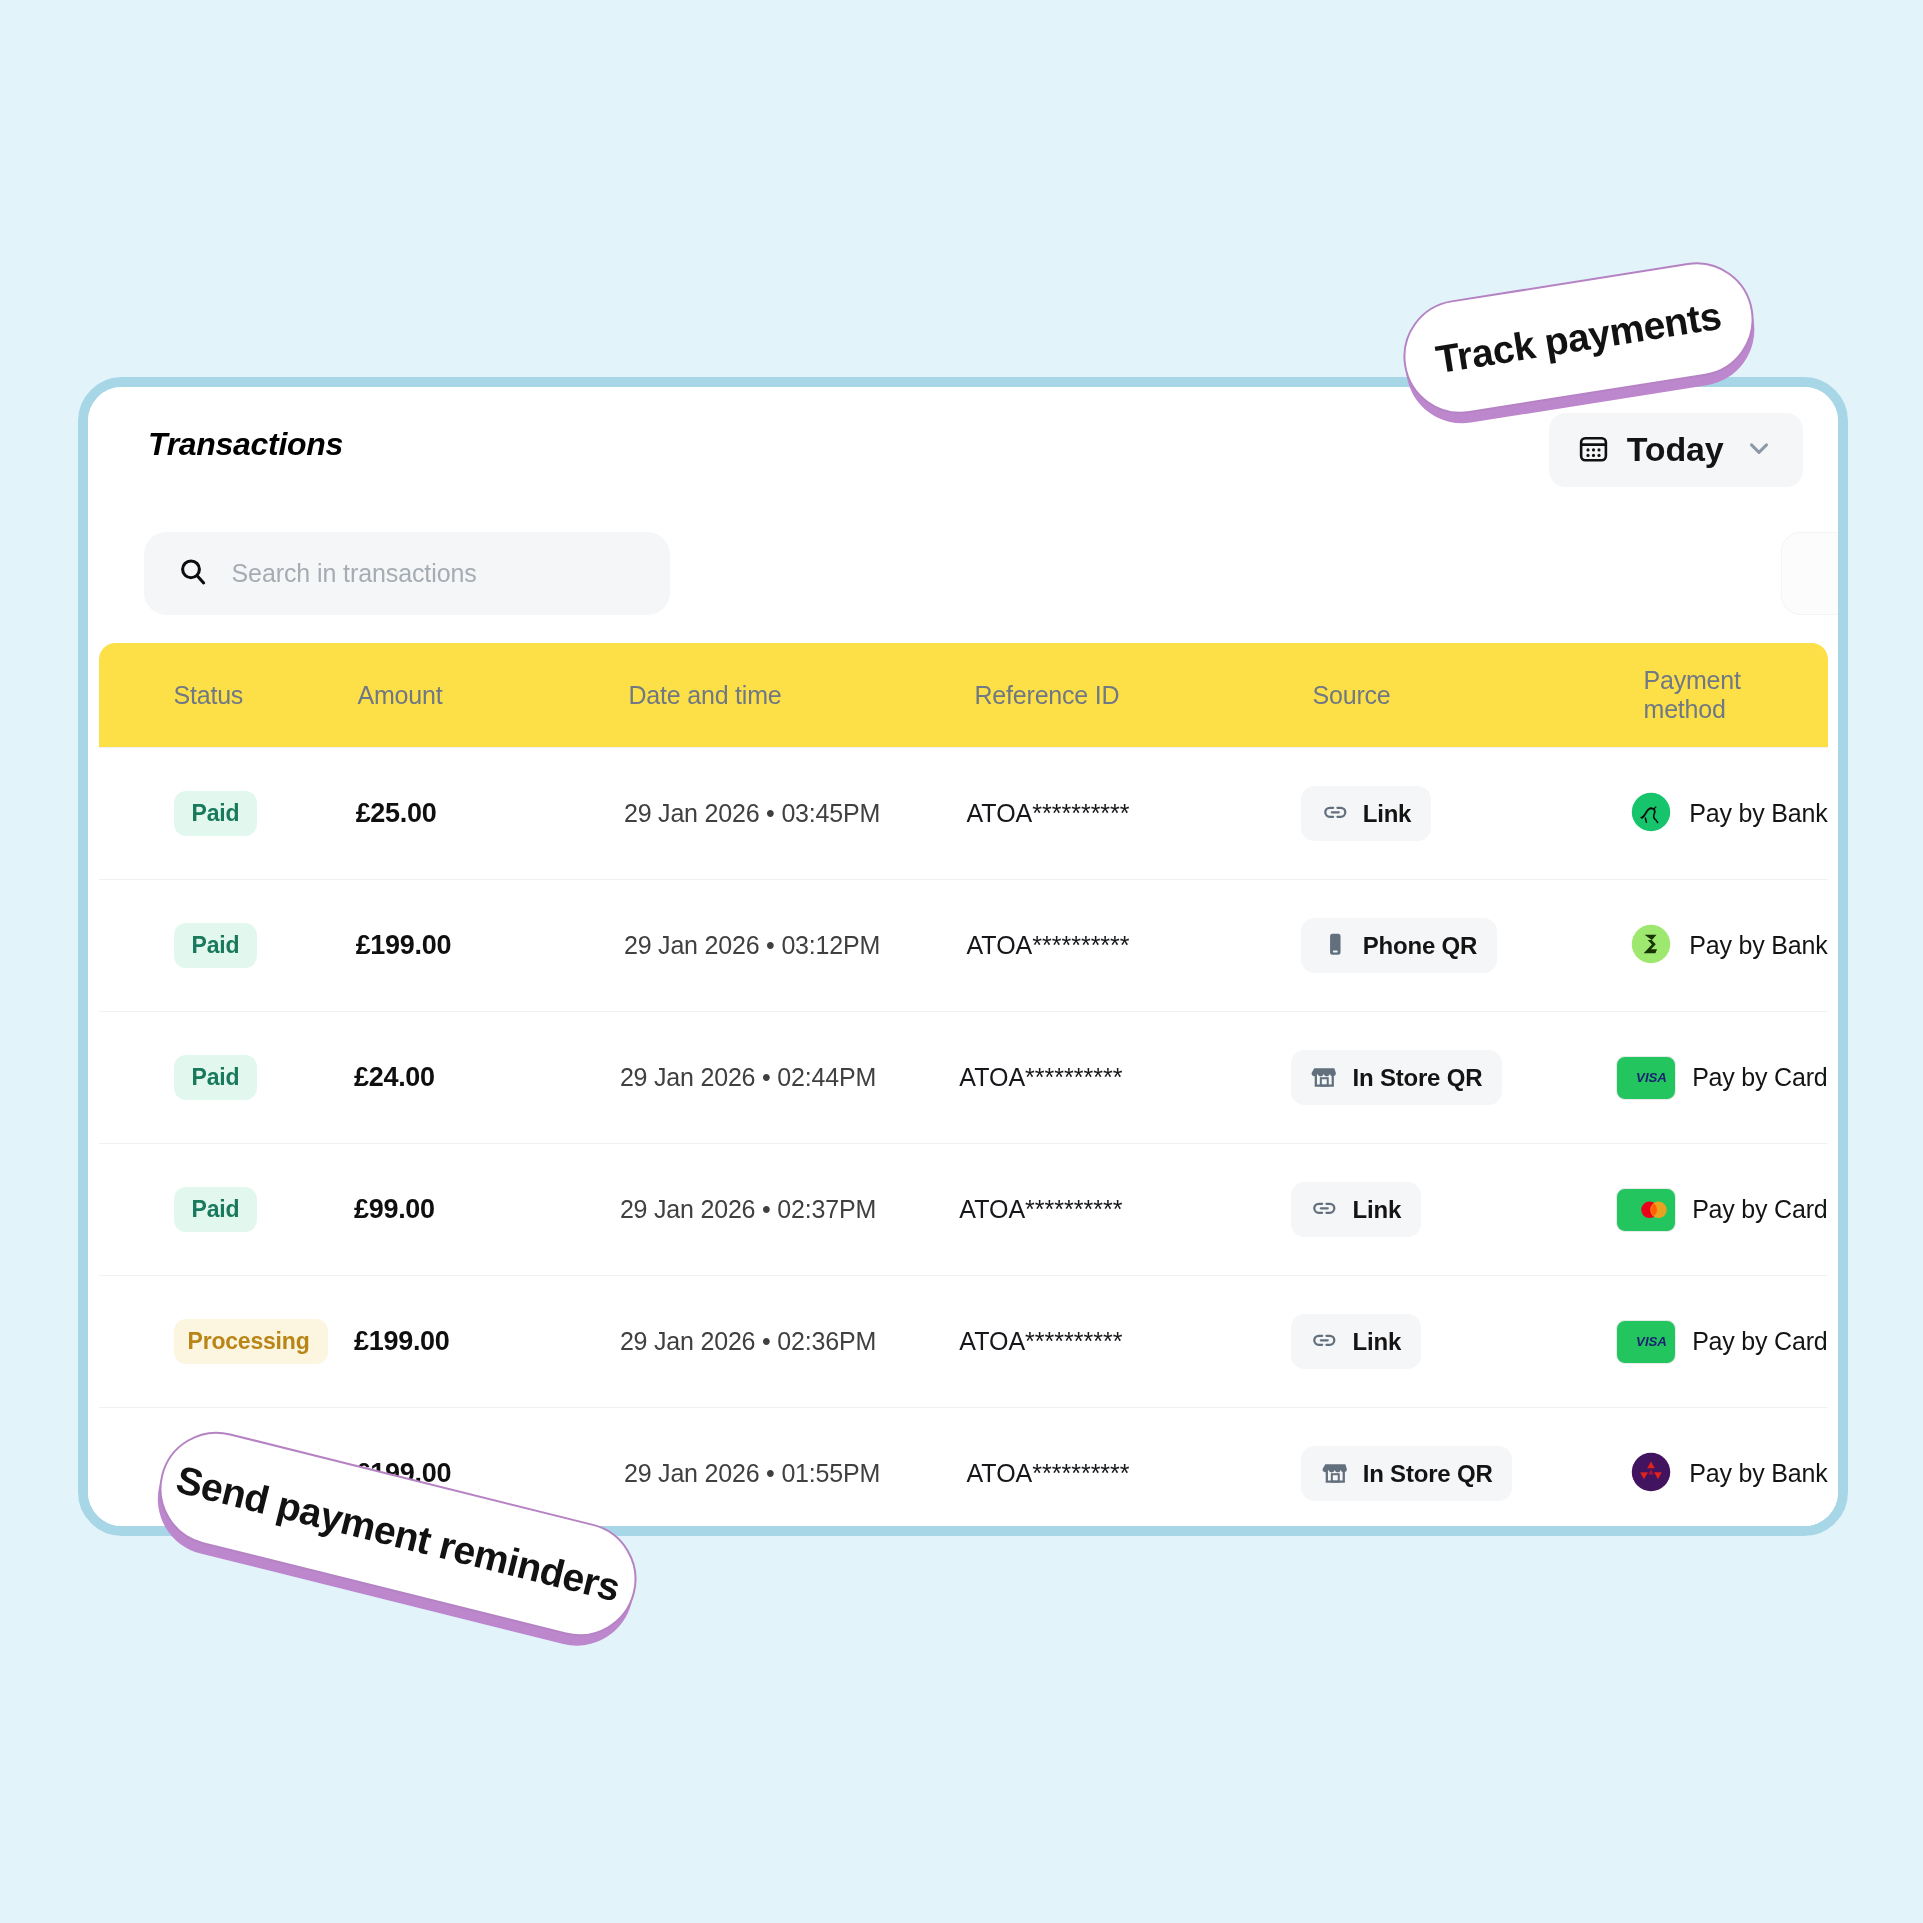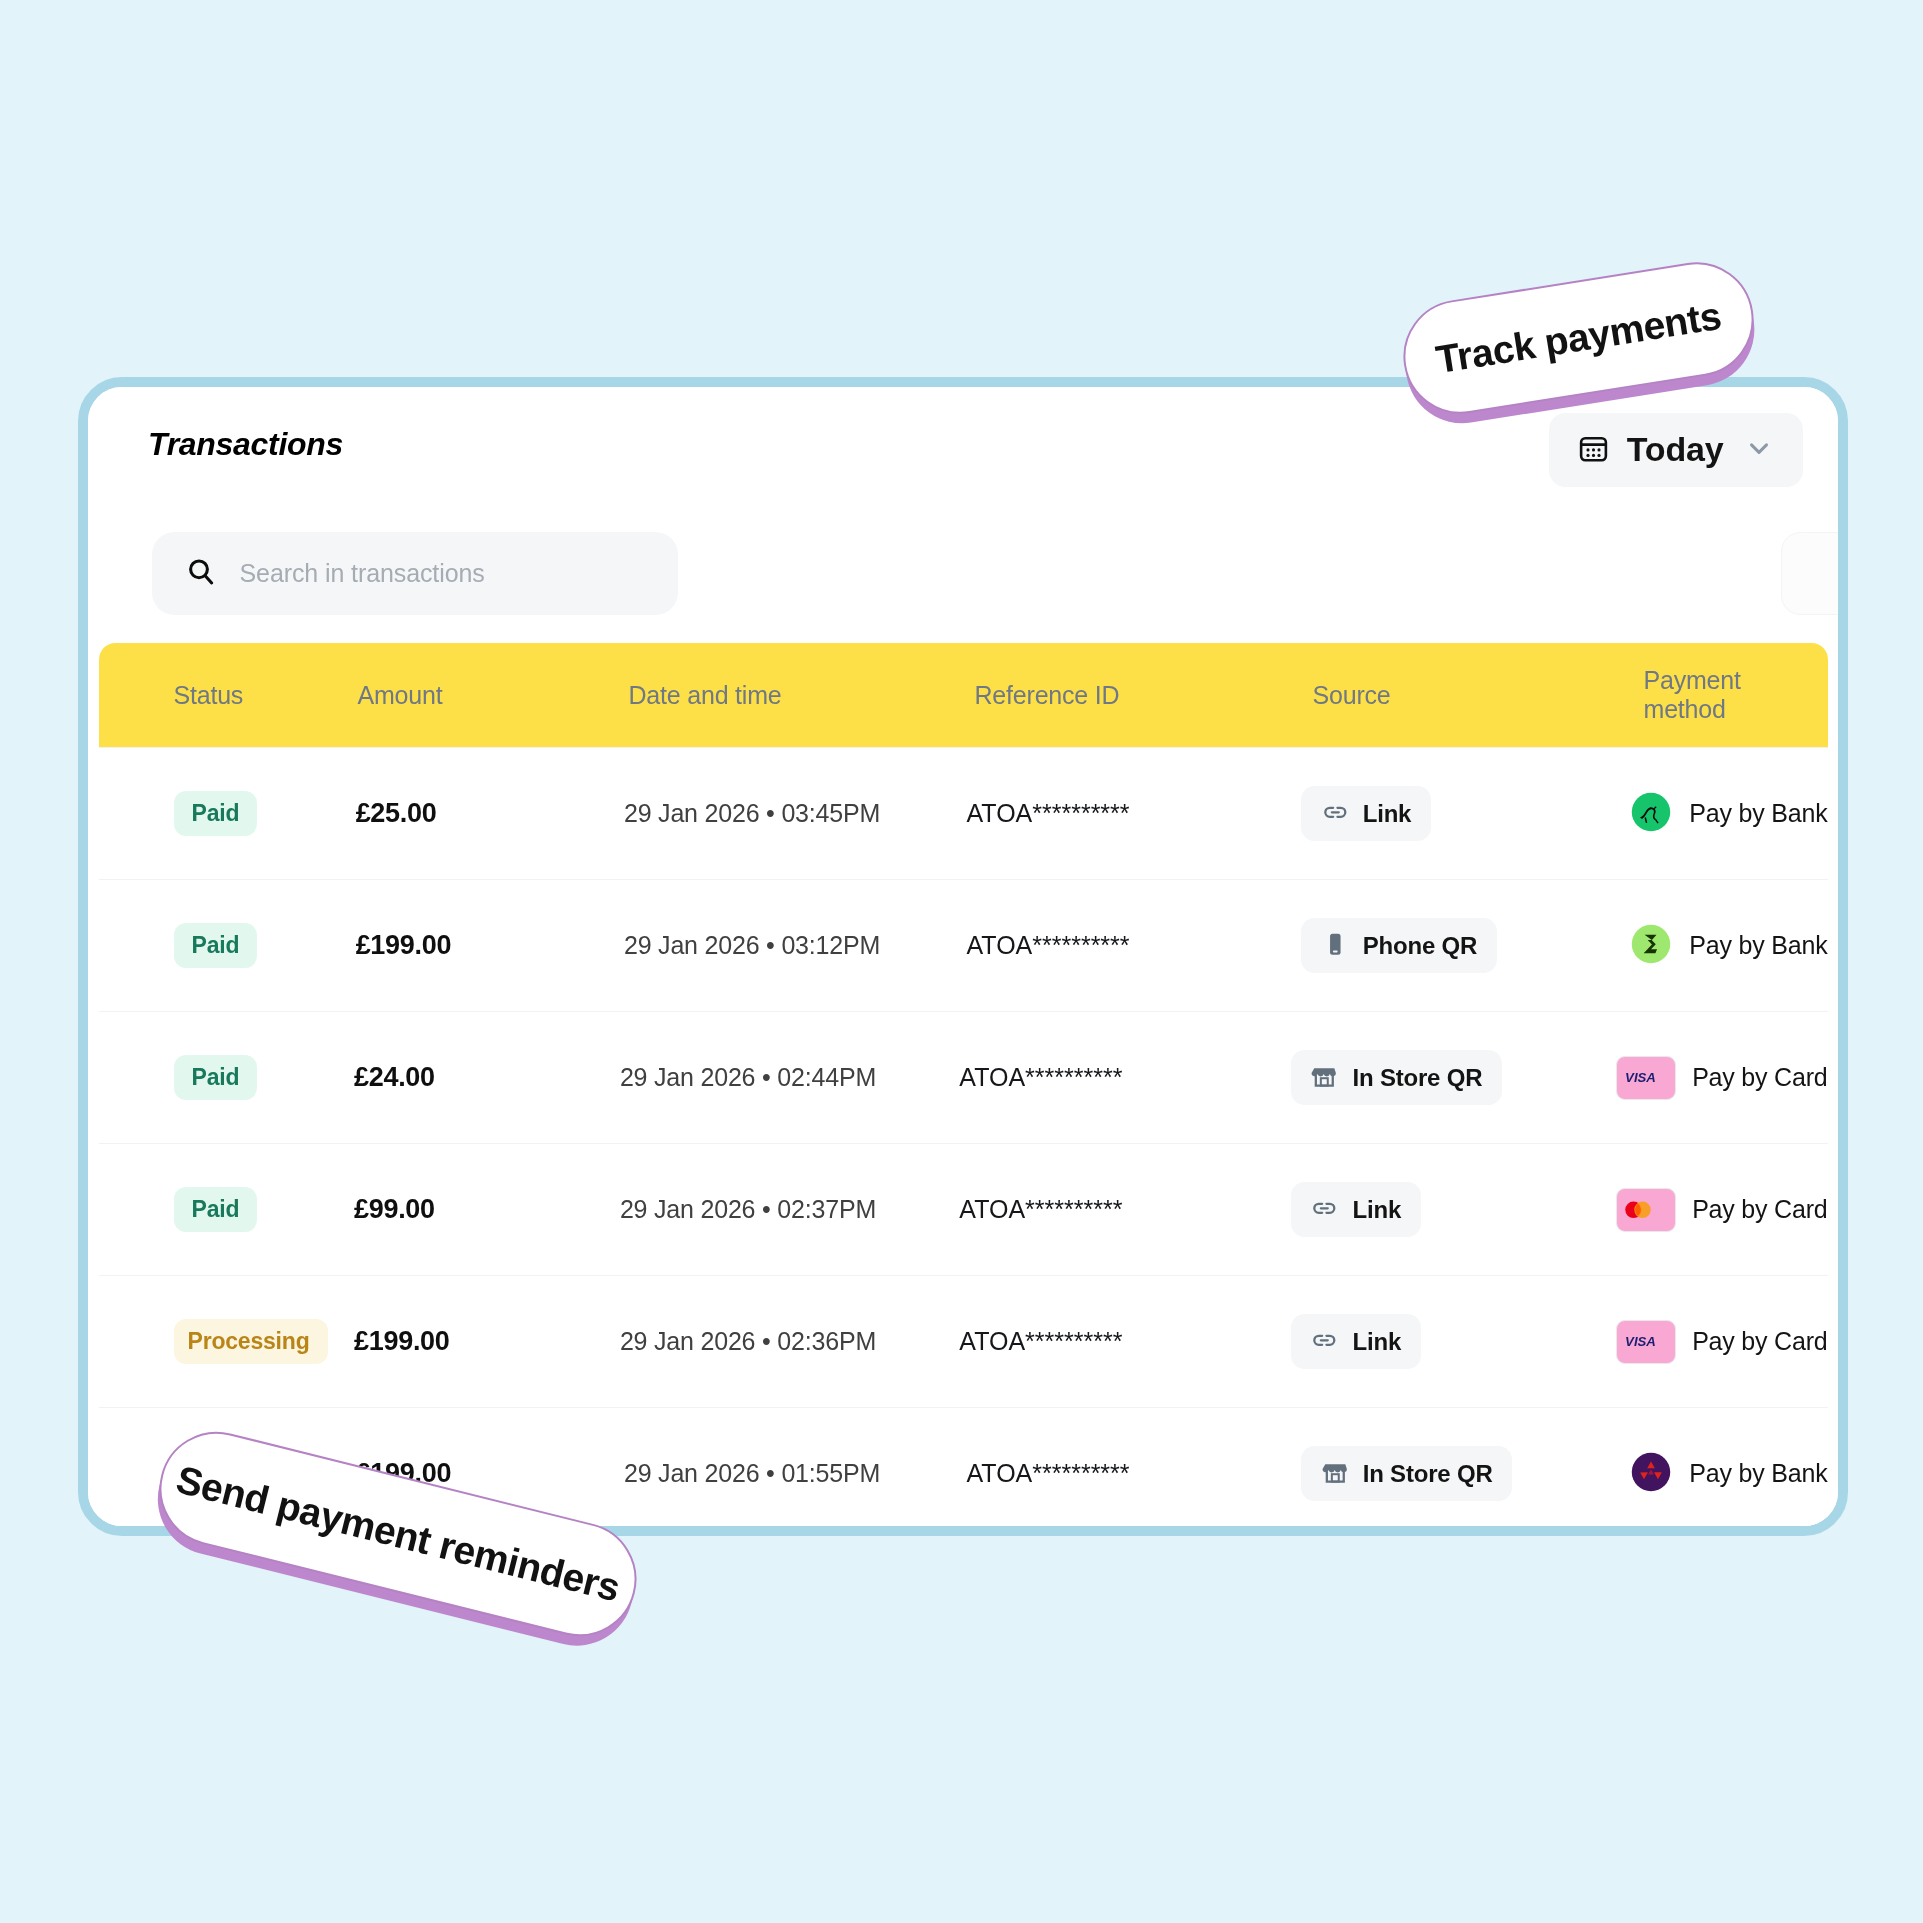--- a/index.html
+++ b/index.html
@@ -81,21 +81,21 @@
   
   #search-row {
     position: absolute;
     left: 0; top: 124px;
     width: 100%;
     height: 132px;
   }
 
   #search-box {
     position: absolute;
-    left: 64px;
+    left: 56px;
     top: 21px;
     width: 526px;
     height: 83px;
     background: #f5f6f7;
     border-radius: 22.5px;
     display: flex;
     align-items: center;
     padding-left: 33px;
     gap: 22.5px;
     cursor: text;
@@ -219,22 +219,22 @@
     color: #141414;
     letter-spacing: -0.2px;
     white-space: nowrap;
   }
   .pm-logo { flex: none; }
 
   .card-badge {
     width: 60px; height: 44px;
     border: 1.5px solid #e8e9eb;
     border-radius: 9px;
-    background: #f9a8d4;
-    display: flex; align-items: center; justify-content: flex-start;
+    background: #22c55e;
+    display: flex; align-items: center; justify-content: flex-end;
   }
 
   
   .sticker {
     position: absolute;
     background: #ffffff;
     border: 2.3px solid #b583c4;
     border-radius: 751px;
     box-shadow: 0 10.5px 0 -0.8px #bd87cd;
     display: flex;

